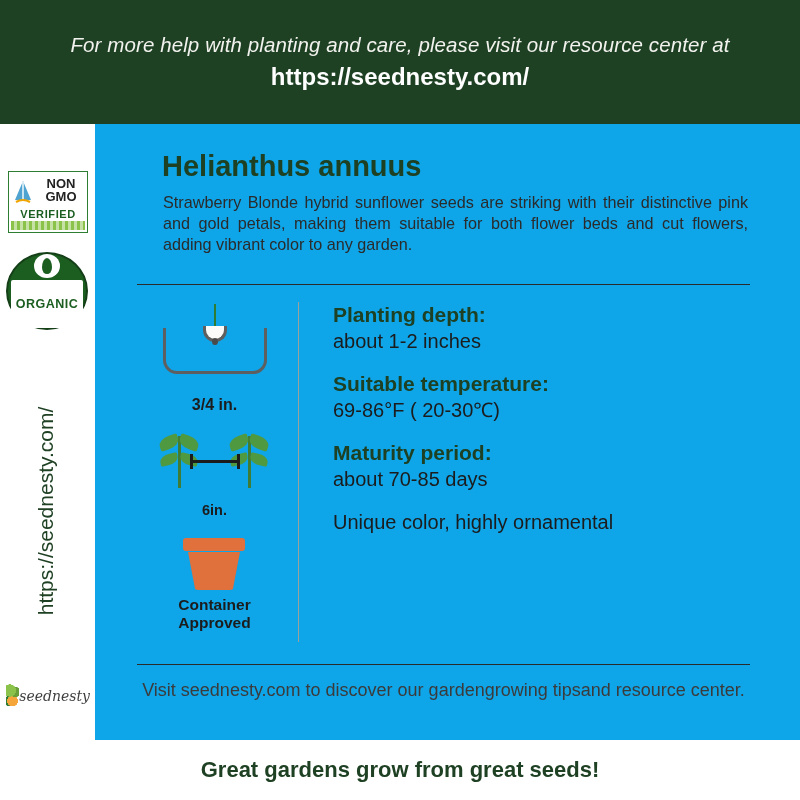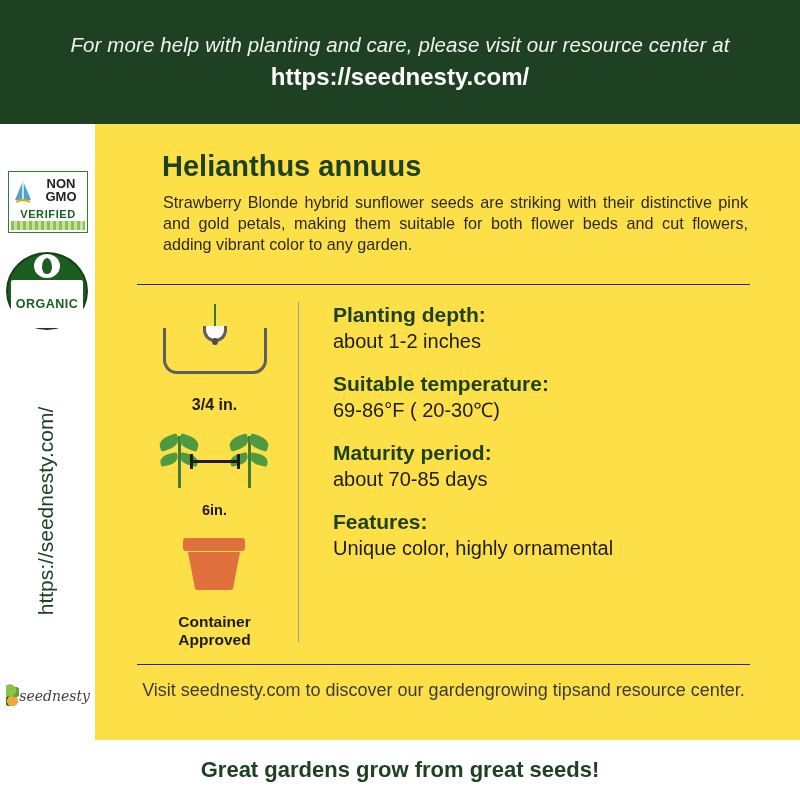--- a/index.html
+++ b/index.html
@@ -174,21 +174,21 @@
     font-size: 14px;
     color: #3f3f3f;
     margin-top: 2px;
   }
 
   
   .card {
     position: absolute;
     left: 95px; top: 0;
     width: 705px; height: 616px;
-    background: #fde047;
+    background: #0ea5e9;
   }
 
   .title {
     position: absolute;
     left: 67px; top: 26px;
     font-size: 29px;
     font-weight: bold;
     color: #1e4023;
   }
   .desc {
@@ -322,21 +322,21 @@
     width: 52px; height: 38px;
     background: #e0703c;
     border-radius: 0 0 10px 10px;
     clip-path: polygon(0 0, 100% 0, 86% 100%, 14% 100%);
   }
   .pot-caption {
     font-size: 15.5px;
     font-weight: bold;
     color: #1c1c1c;
     line-height: 18px;
-    margin-top: 17px;
+    margin-top: 0;
   }
 
   
   .spec-col {
     position: absolute;
     left: 238px; top: 178px;
     width: 430px;
   }
   .spec { margin-bottom: 17px; }
   .spec-label {
@@ -479,21 +479,20 @@
         </div>
         <div class="spec">
           <div class="spec-label">Suitable temperature:</div>
           <div class="spec-value">69-86°F ( 20-30℃)</div>
         </div>
         <div class="spec">
           <div class="spec-label">Maturity period:</div>
           <div class="spec-value">about  70-85 days</div>
         </div>
         <div class="spec">
-          <div class="spec-label">Features:</div>
           <div class="spec-value">Unique color, highly ornamental</div>
         </div>
       </div>
 
       <div class="rule rule-bottom"></div>
       <div class="footnote">Visit seednesty.com to discover our gardengrowing tipsand resource center.</div>
     </div>
   </div>
 
   <div class="footer">

